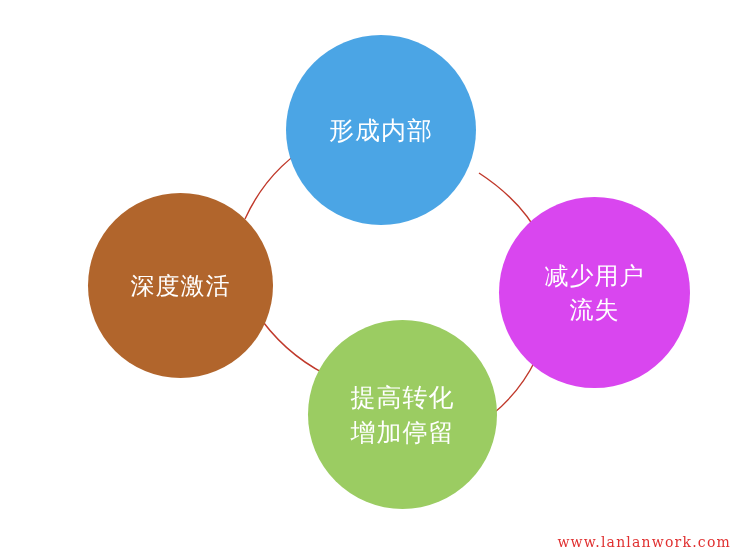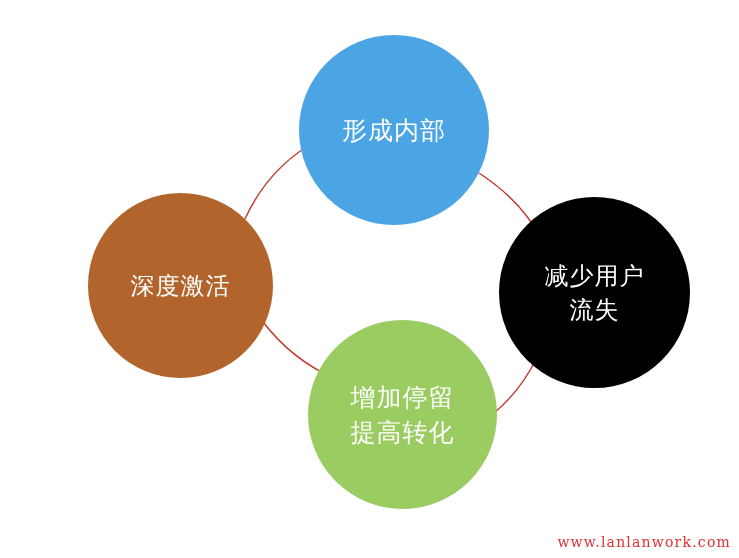--- a/index.html
+++ b/index.html
@@ -35,21 +35,21 @@
     text-align: center;
     line-height: 1.38;
     letter-spacing: 1px;
     z-index: 2;
   }
   .node-line {
     display: block;
     white-space: nowrap;
   }
   #node-top {
-    left: 299px;
+    left: 286px;
     top: 35px;
     width: 190px;
     height: 190px;
     font-size: 25px;
   }
   #node-left {
     left: 88px;
     top: 193px;
     width: 185px;
     height: 185px;
@@ -95,28 +95,28 @@
 
     <path d="M 536 359 C 522 388 500 412 471 429" fill="none" stroke="#c0392b" stroke-width="1.4"></path>
 
     <path d="M 325 374 C 298 360 274 339 256 312" fill="none" stroke="#c0392b" stroke-width="1.4"></path>
   </svg>
 
   <div class="node" id="node-top" style="background:#4ba5e5">
     <span class="node-line">形成内部</span>
   </div>
 
-  <div class="node" id="node-right" style="background:#000000">
+  <div class="node" id="node-right" style="background:#d946ef">
     <span class="node-line">减少用户</span>
     <span class="node-line">流失</span>
   </div>
 
   <div class="node" id="node-bottom" style="background:#9bcc62">
+    <span class="node-line">提高转化</span>
     <span class="node-line">增加停留</span>
-    <span class="node-line">提高转化</span>
   </div>
 
   <div class="node" id="node-left" style="background:#b1652c">
     <span class="node-line">深度激活</span>
   </div>
 
   <div id="watermark">www.lanlanwork.com</div>
 
 </div>
 

